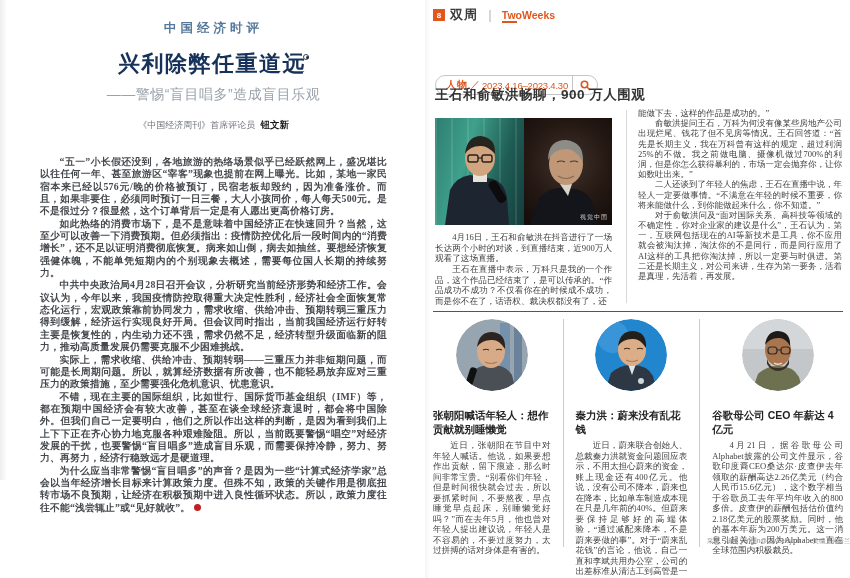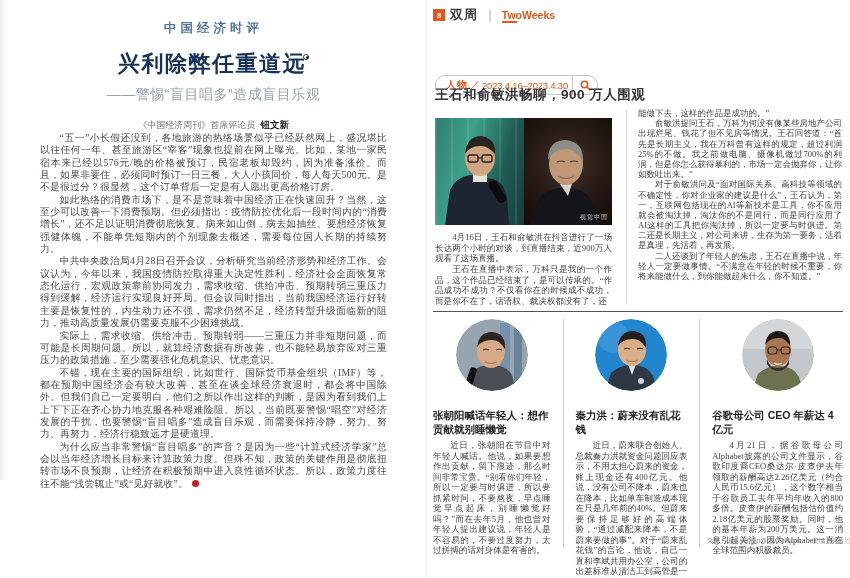--- a/index.html
+++ b/index.html
@@ -28,22 +28,22 @@
     border-radius:50%; vertical-align:super; margin-left:-3px; position:relative; top:-3px;
   }
   .title-mark::after{ content:""; position:absolute; left:1.5px; top:1.5px; width:3px; height:3px; background:#16325a; border-radius:50%; }
   .article-subtitle {
     text-align:center; color:#9aa2ab; font-size:14px; letter-spacing:0.5px;
     margin-top:7px; font-family:"Liberation Sans","DejaVu Sans",sans-serif;
   }
   .byline { text-align:center; margin-top:15px; font-size:9px; color:#6d7278; }
   .byline b { color:#1c1c1c; font-size:9.5px; margin-left:3px; }
   .article-body {
-    font-size:9.8px; line-height:1.26; color:#45484d;
-    text-align:justify; letter-spacing:0.2px;
+    margin-top:24px; font-size:9.8px; line-height:1.26; color:#45484d;
+    text-align:justify; letter-spacing:0.2px;font-weight:bold;
   }
   .article-body p { text-indent:2em; }
   .endmark {
     display:inline-block; width:7px; height:7px; background:#c01f24;
     border-radius:50%; margin-left:4px; vertical-align:baseline;
   }
   
   .page-right {
     position:absolute; left:425px; top:0; width:425px; height:578px;
     background:linear-gradient(90deg,#f4f4f4 0,#ffffff 5px);
@@ -207,22 +207,22 @@
     <div class="main-col-left">
       <p>4月16日，王石和俞敏洪在抖音进行了一场长达两个小时的对谈，到直播结束，近900万人观看了这场直播。</p>
       <p>王石在直播中表示，万科只是我的一个作品，这个作品已经结束了，是可以传承的。“作品成功不成功？不仅看你在的时候成不成功，而是你不在了，话语权、裁决权都没有了，还</p>
     </div>
 
     <div class="main-divider"></div>
 
     <div class="main-col-right">
       <p class="cont">能做下去，这样的作品是成功的。”</p>
       <p>俞敏洪提问王石，万科为何没有像某些房地产公司出现烂尾、钱花了但不见房等情况。王石回答道：“首先是长期主义，我在万科曾有这样的规定，超过利润25%的不做。我之前做电脑、摄像机做过700%的利润，但是你怎么获得暴利的，市场一定会抛弃你，让你如数吐出来。”</p>
+      <p>二人还谈到了年轻人的焦虑，王石在直播中说，年轻人一定要做事情。“不满意在年轻的时候不重要，你将来能做什么，到你能做起来什么，你不知道。”</p>
       <p>对于俞敏洪问及“面对国际关系、高科技等领域的不确定性，你对企业家的建议是什么”，王石认为，第一，互联网包括现在的AI等新技术是工具，你不应用就会被淘汰掉，淘汰你的不是同行，而是同行应用了AI这样的工具把你淘汰掉，所以一定要与时俱进。第二还是长期主义，对公司来讲，生存为第一要务，活着是真理，先活着，再发展。</p>
-      <p>二人还谈到了年轻人的焦虑，王石在直播中说，年轻人一定要做事情。“不满意在年轻的时候不重要，你将来能做什么，到你能做起来什么，你不知道。”</p>
     </div>
 
     <div class="briefs-rule"></div>
 
     <div class="briefs">
 
       <div class="brief-col c1">
         <div class="avatar">
           <svg width="72" height="72" viewBox="0 0 72 72">
             <defs>
@@ -238,21 +238,21 @@
               <ellipse cx="35" cy="32" rx="14" ry="17" fill="#d7ab88"></ellipse>
               <path d="M21 28 Q23 13 36 13 Q50 14 49 30 Q43 20 35 21 Q26 21 21 28 Z" fill="#2b2420"></path>
               <path d="M27 31 q3 -1.5 6 0 M40 31 q3 -1.5 6 0" fill="none" stroke="#3a2e25" stroke-width="1.1"></path>
               <path d="M29 43 q6 3 12 0" fill="none" stroke="#a97c5d" stroke-width="1.1"></path>
               <rect x="12" y="48" width="7" height="18" rx="3" fill="#101010" transform="rotate(18 15 57)"></rect>
             </g>
           </svg>
         </div>
         <div class="brief-title">张朝阳喊话年轻人：想作贡献就别睡懒觉</div>
         <div class="brief-body">
-          <p>近日，张朝阳在节目中对年轻人喊话。他说，如果要想作出贡献，留下痕迹，那么时间非常宝贵。“别看你们年轻，所以一定要与时俱进，所以要抓紧时间，不要熬夜，早点睡觉早点起床，别睡懒觉好吗？”而在去年5月，他也曾对年轻人提出建议说，年轻人是不容易的，不要过度努力，太过拼搏的话对身体是有害的。</p>
+          <p>近日，张朝阳在节目中对年轻人喊话。他说，如果要想作出贡献，留下痕迹，那么时间非常宝贵。“别看你们年轻，但是时间很快就会过去，所以要抓紧时间，不要熬夜，早点睡觉早点起床，别睡懒觉好吗？”而在去年5月，他也曾对年轻人提出建议说，年轻人是不容易的，不要过度努力，太过拼搏的话对身体是有害的。</p>
         </div>
       </div>
 
       <div class="brief-vdiv"></div>
 
       <div class="brief-col c2">
         <div class="avatar">
           <svg width="72" height="72" viewBox="0 0 72 72">
             <defs>
                 <clipPath id="av2">

